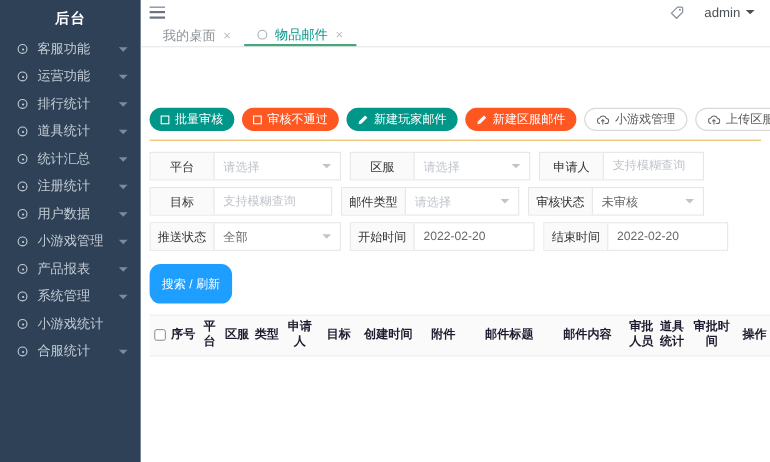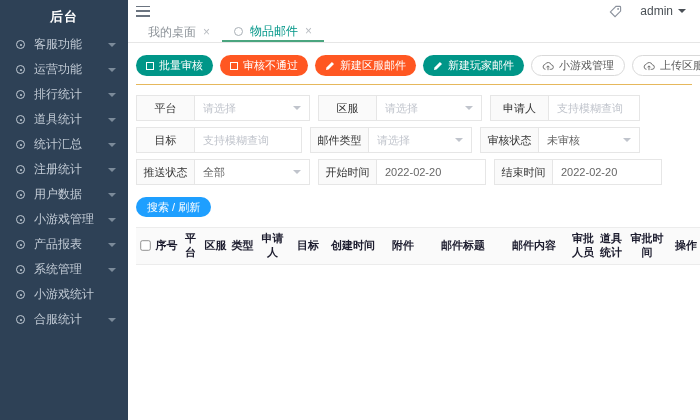--- a/index.html
+++ b/index.html
@@ -27,39 +27,39 @@
 
   .tabbar { height:21px; border-bottom:1px solid #e6e6e6; display:flex; align-items:stretch; padding-left:8px; }
   .tab { display:flex; align-items:center; gap:7px; padding:0 12px; font-size:12px; color:#8d9399; cursor:pointer; }
   .tab .x { color:#b8bcc1; font-size:12px; cursor:pointer; }
   .tab.active { color:var(--teal,#009688); border-bottom:2px solid var(--green_underline,#4aa57f); }
   .tab-ring { width:9px; height:9px; border:1.5px solid #a9b0b6; border-radius:50%; flex-shrink:0; }
 
   .content { flex:1; padding:12px 8px 0; }
 
   
-  .btn-row { display:flex; align-items:center; gap:7px; }
+  .btn-row { display:flex; align-items:center; gap:7px;margin-top:43px; }
   .btn { height:21px; border:none; border-radius:11px; padding:0 10px; font-size:11px; color:#fff; display:inline-flex; align-items:center; gap:5px; cursor:pointer; white-space:nowrap; font-family:inherit; }
   .btn.teal { background:var(--teal,#009688); }
   .btn.orange { background:var(--orange,#FF5722);text-align:right; }
   .btn.plain { background:#fff; border:1px solid #d9d9d9; color:#595959; }
   .ico-box { width:8px; height:8px; border:1px solid #fff; flex-shrink:0; }
   .divider { border-top:1px solid var(--gold,#e6b85c); margin:8px 0 10px; }
 
   
   .filter-row { display:flex; gap:8px; margin-bottom:6px; }
   .fgroup { display:flex; border:1px solid #e6e6e6; height:26px; background:#fff; }
   .flabel { width:58px; background:#fafafa; border-right:1px solid #e6e6e6; display:flex; align-items:center; justify-content:center; font-size:11px; color:#333; flex-shrink:0; }
   .ffield { flex:1; display:flex; align-items:center; padding:0 8px; font-size:11px; min-width:0; cursor:pointer; }
   .ffield .ph { color:#c0c4cc; }
   .ffield .val { color:#666; }
   .ffield input { border:none; outline:none; width:100%; font-size:11px; color:#666; font-family:inherit; background:transparent; }
   .ffield input::placeholder { color:#c0c4cc; }
   .chev { margin-left:auto; width:0; height:0; border-left:4px solid transparent; border-right:4px solid transparent; border-top:4px solid #c0c4cc; flex-shrink:0; }
-  .search-btn { background:var(--blue,#1E9FFF); color:#fff; border:none; border-radius:10px; height:20px; padding:0 11px; font-size:11px; margin:6px 0 10px; cursor:pointer; font-family:inherit; }
+  .search-btn { background:var(--blue,#1E9FFF); color:#fff; border:none; border-radius:10px; height:36px; padding:0 11px; font-size:11px; margin:6px 0 10px; cursor:pointer; font-family:inherit; }
 
   
   table { width:100%; border-collapse:collapse; table-layout:fixed; }
   thead th { background:#fafafa; border-top:1px solid #ececec; border-bottom:1px solid #ececec; padding:4px 1px; font-size:11px; font-weight:bold; color:#1c1c2e; text-align:center; line-height:1.25; word-break:break-all; }
   th input[type=checkbox] { transform:scale(0.8); vertical-align:middle; }
 </style>
 </head>
 <body>
 
 <div class="app">
@@ -167,31 +167,31 @@
       
       <div class="btn-row">
         <button class="btn teal">
           <span class="ico-box"></span>
           <span>批量审核</span>
         </button>
         <button class="btn orange">
           <span class="ico-box"></span>
           <span>审核不通过</span>
         </button>
+        <button class="btn teal">
+          <svg width="10" height="10" viewBox="0 0 12 12">
+              <path d="M8.3 1.2l2.5 2.5-6.6 6.6-3 .5.5-3z" fill="#fff"></path>
+            </svg>
+          <span>新建玩家邮件</span>
+        </button>
         <button class="btn orange">
           <svg width="10" height="10" viewBox="0 0 12 12">
               <path d="M8.3 1.2l2.5 2.5-6.6 6.6-3 .5.5-3z" fill="#fff"></path>
             </svg>
           <span>新建区服邮件</span>
-        </button>
-        <button class="btn teal">
-          <svg width="10" height="10" viewBox="0 0 12 12">
-              <path d="M8.3 1.2l2.5 2.5-6.6 6.6-3 .5.5-3z" fill="#fff"></path>
-            </svg>
-          <span>新建玩家邮件</span>
         </button>
         <button class="btn plain">
           <svg width="12" height="10" viewBox="0 0 14 12">
               <path d="M4 10a3 3 0 0 1-.4-5.95A4 4 0 0 1 11 4.6 2.7 2.7 0 0 1 10.4 10H9" fill="none" stroke="#666" stroke-width="1.1"></path>
               <path d="M7 11V6M5.2 7.6L7 5.8l1.8 1.8" fill="none" stroke="#666" stroke-width="1.1"></path>
             </svg>
           <span>小游戏管理</span>
         </button>
         <button class="btn plain">
           <svg width="12" height="10" viewBox="0 0 14 12">

